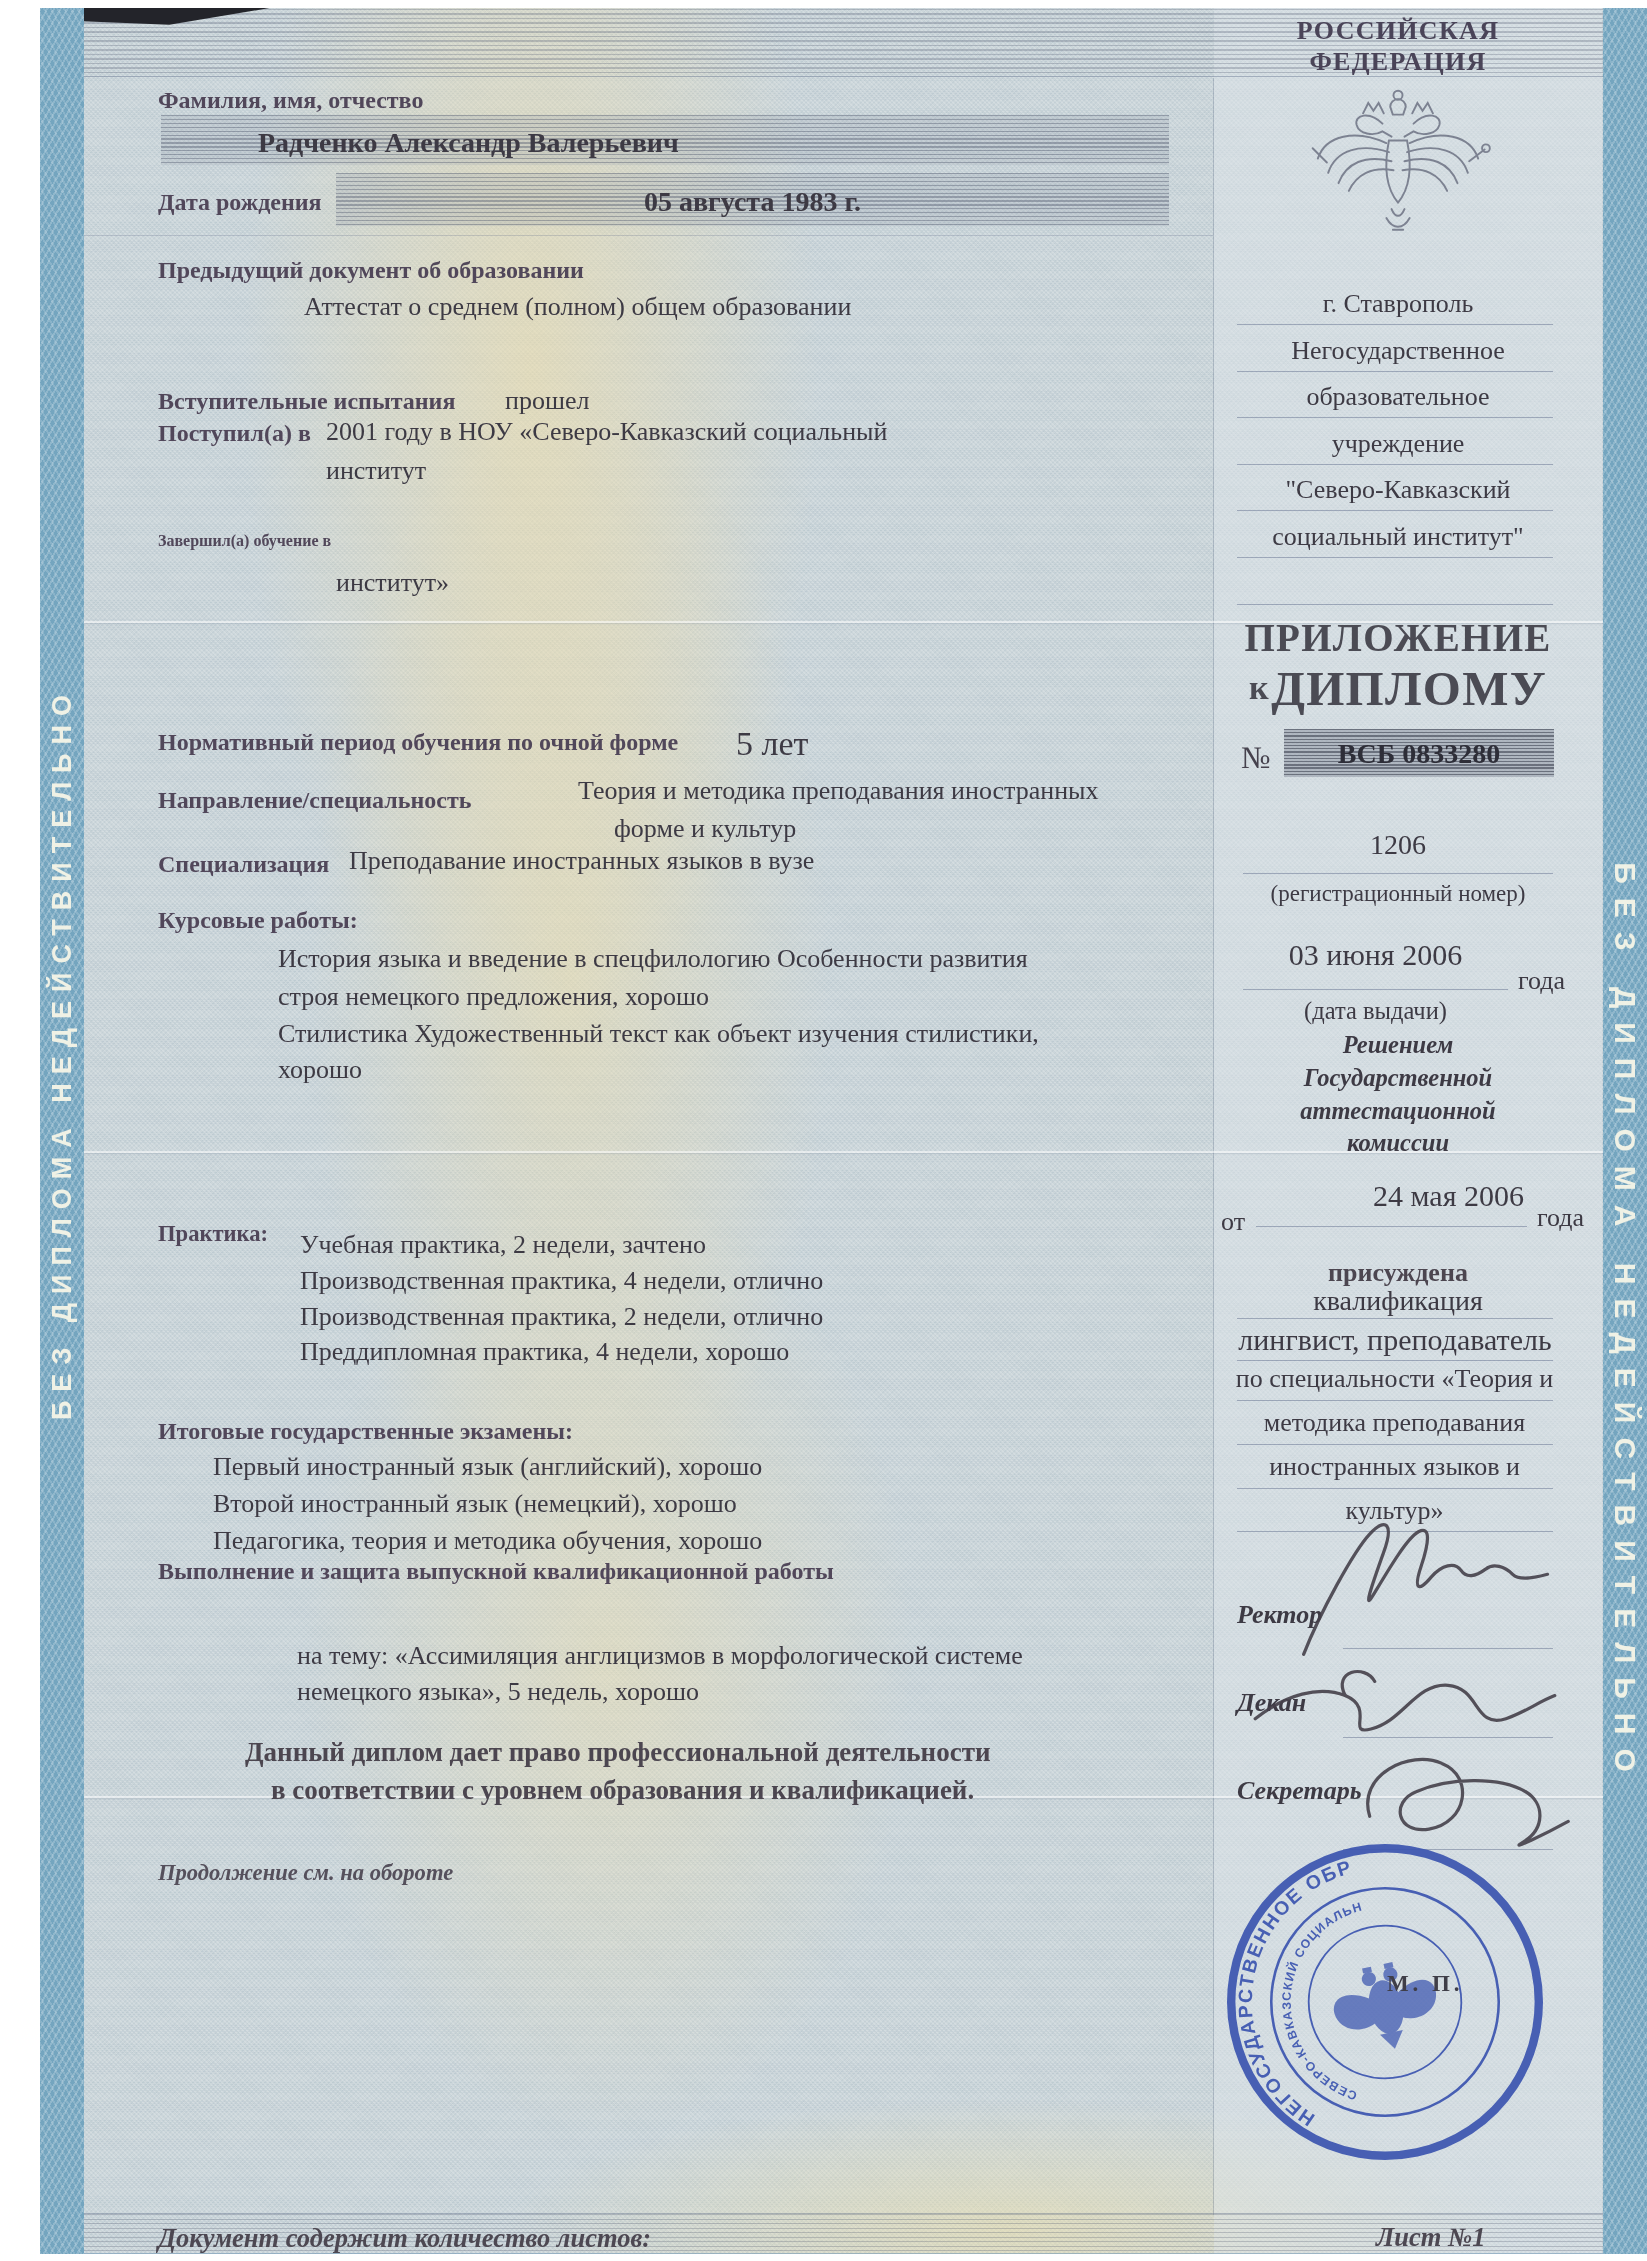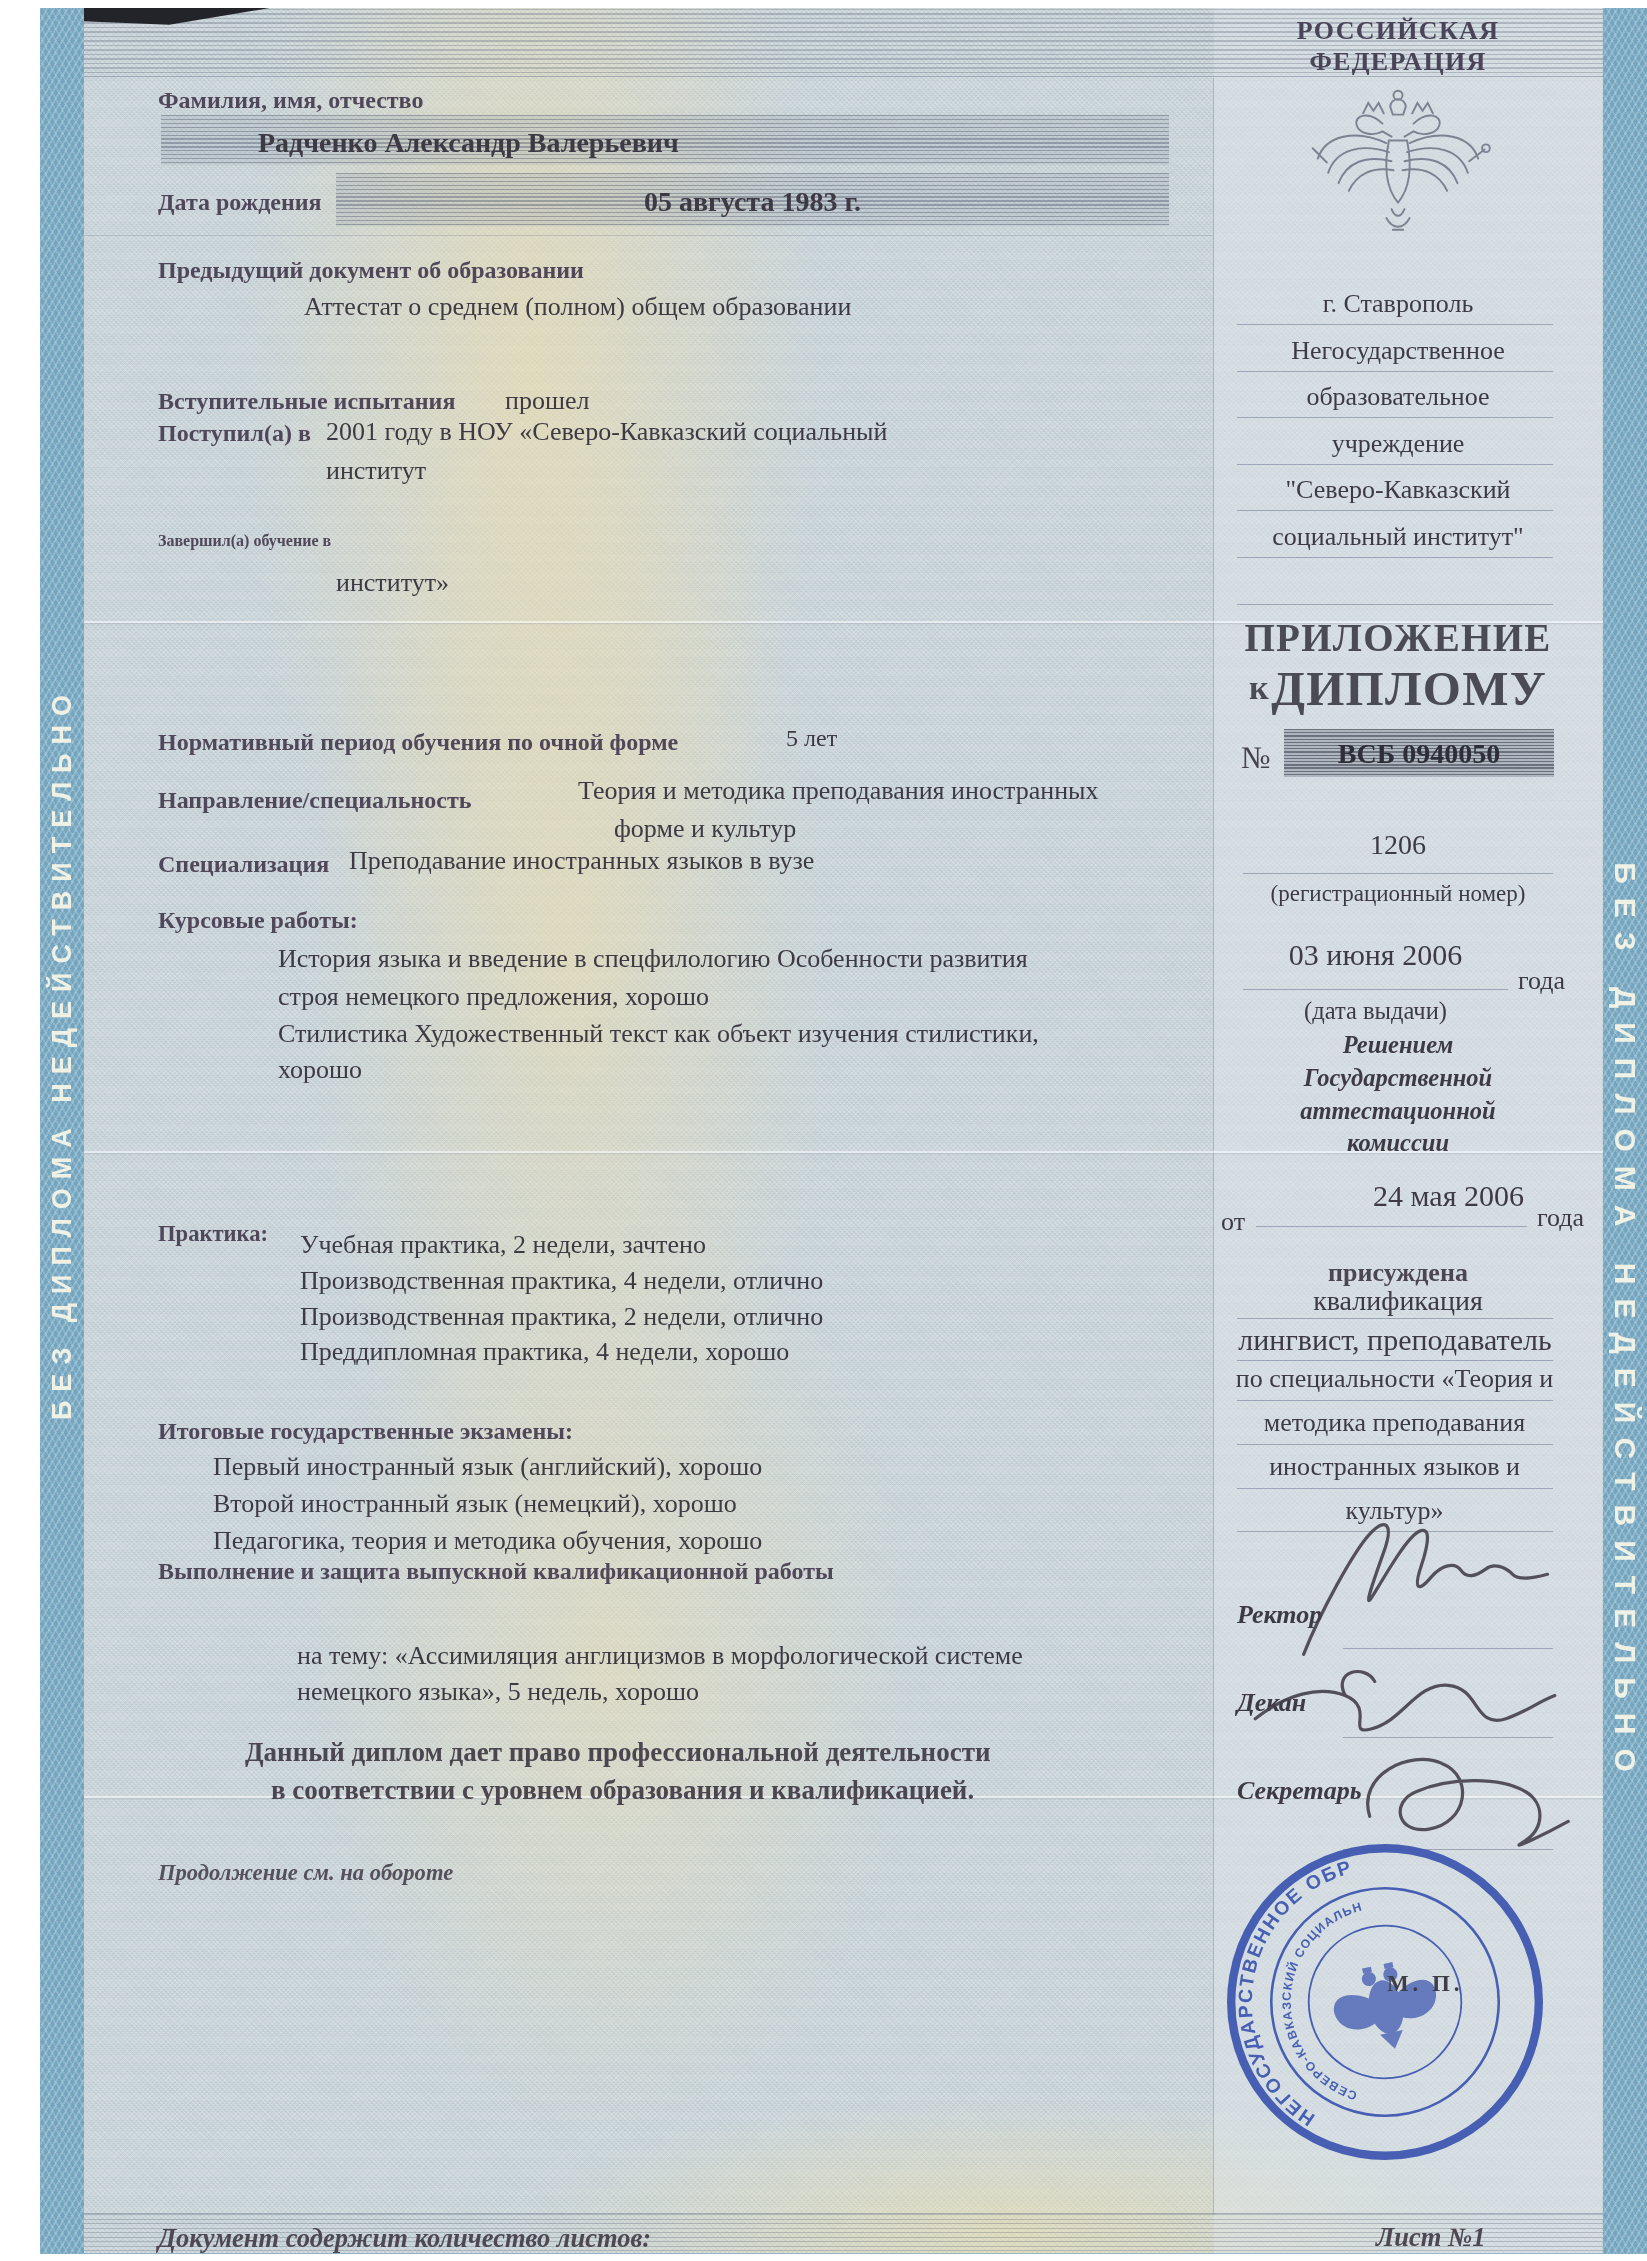--- a/index.html
+++ b/index.html
@@ -84,21 +84,21 @@
   <div class="abs val" style="left:505px;top:386px;font-size:26px;">прошел</div>
 
   <div class="abs lbl" style="left:158px;top:420px;font-size:24px;">Поступил(а) в</div>
   <div class="abs val" style="left:326px;top:417px;font-size:26px;">2001 году в НОУ «Северо-Кавказский социальный</div>
   <div class="abs val" style="left:326px;top:456px;font-size:26px;">институт</div>
 
   <div class="abs lbl" style="left:158px;top:532px;font-size:16px;">Завершил(а) обучение в</div>
   <div class="abs val" style="left:336px;top:568px;font-size:26px;">институт»</div>
 
   <div class="abs lbl" style="left:158px;top:729px;font-size:24px;">Нормативный период обучения по очной форме</div>
-  <div class="abs val" style="left:786px;top:725px;font-size:24px;">5 лет</div>
+  <div class="abs val" style="left:736px;top:725px;font-size:34px;">5 лет</div>
 
   <div class="abs lbl" style="left:158px;top:787px;font-size:24px;">Направление/специальность</div>
   <div class="abs val" style="left:578px;top:776px;font-size:26px;">Теория и методика преподавания иностранных</div>
   <div class="abs val" style="left:614px;top:814px;font-size:26px;">форме и культур</div>
 
   <div class="abs lbl" style="left:158px;top:851px;font-size:24px;">Специализация</div>
   <div class="abs val" style="left:349px;top:846px;font-size:26px;">Преподавание иностранных языков в вузе</div>
 
   <div class="abs lbl" style="left:158px;top:907px;font-size:24px;">Курсовые работы:</div>
   <div class="abs val" style="left:278px;top:944px;font-size:26px;">История языка и введение в спецфилологию Особенности развития</div>
@@ -175,21 +175,21 @@
   <div class="rl" style="left:1237px;top:604px;width:316px;"></div>
 
   <div class="abs ctr" style="left:1243px;top:615px;width:310px;font-size:39px;font-weight:bold;letter-spacing:1.3px;color:#4b4b54;">ПРИЛОЖЕНИЕ</div>
   <div class="abs" style="left:1243px;top:660px;width:310px;text-align:center;color:#4b4b54;">
     <span style="font-size:34px;font-weight:bold;vertical-align:6.5px;">к</span>
     <span style="font-size:49px;font-weight:bold;letter-spacing:1.3px;">ДИПЛОМУ</span>
   </div>
 
   <div class="abs" style="left:1241px;top:740px;font-size:31px;color:#46424e;">№</div>
   <div class="darkband" style="left:1284px;top:729px;width:270px;height:48px;"></div>
-  <div class="abs ctr" style="left:1284px;top:738px;width:270px;font-size:28px;font-weight:bold;color:#2e2e38;">ВСБ 0940050</div>
+  <div class="abs ctr" style="left:1284px;top:738px;width:270px;font-size:28px;font-weight:bold;color:#2e2e38;">ВСБ 0833280</div>
 
   <div class="abs ctr val" style="left:1243px;top:829px;width:310px;font-size:28px;">1206</div>
   <div class="rl" style="left:1243px;top:873px;width:310px;"></div>
   <div class="abs ctr val" style="left:1243px;top:881px;width:310px;font-size:23px;">(регистрационный номер)</div>
 
   <div class="abs ctr val" style="left:1243px;top:938px;width:265px;font-size:30px;">03 июня 2006</div>
   <div class="abs val" style="left:1518px;top:966px;font-size:26px;">года</div>
   <div class="rl" style="left:1243px;top:989px;width:265px;"></div>
   <div class="abs ctr val" style="left:1243px;top:997px;width:265px;font-size:24.5px;">(дата выдачи)</div>
 

